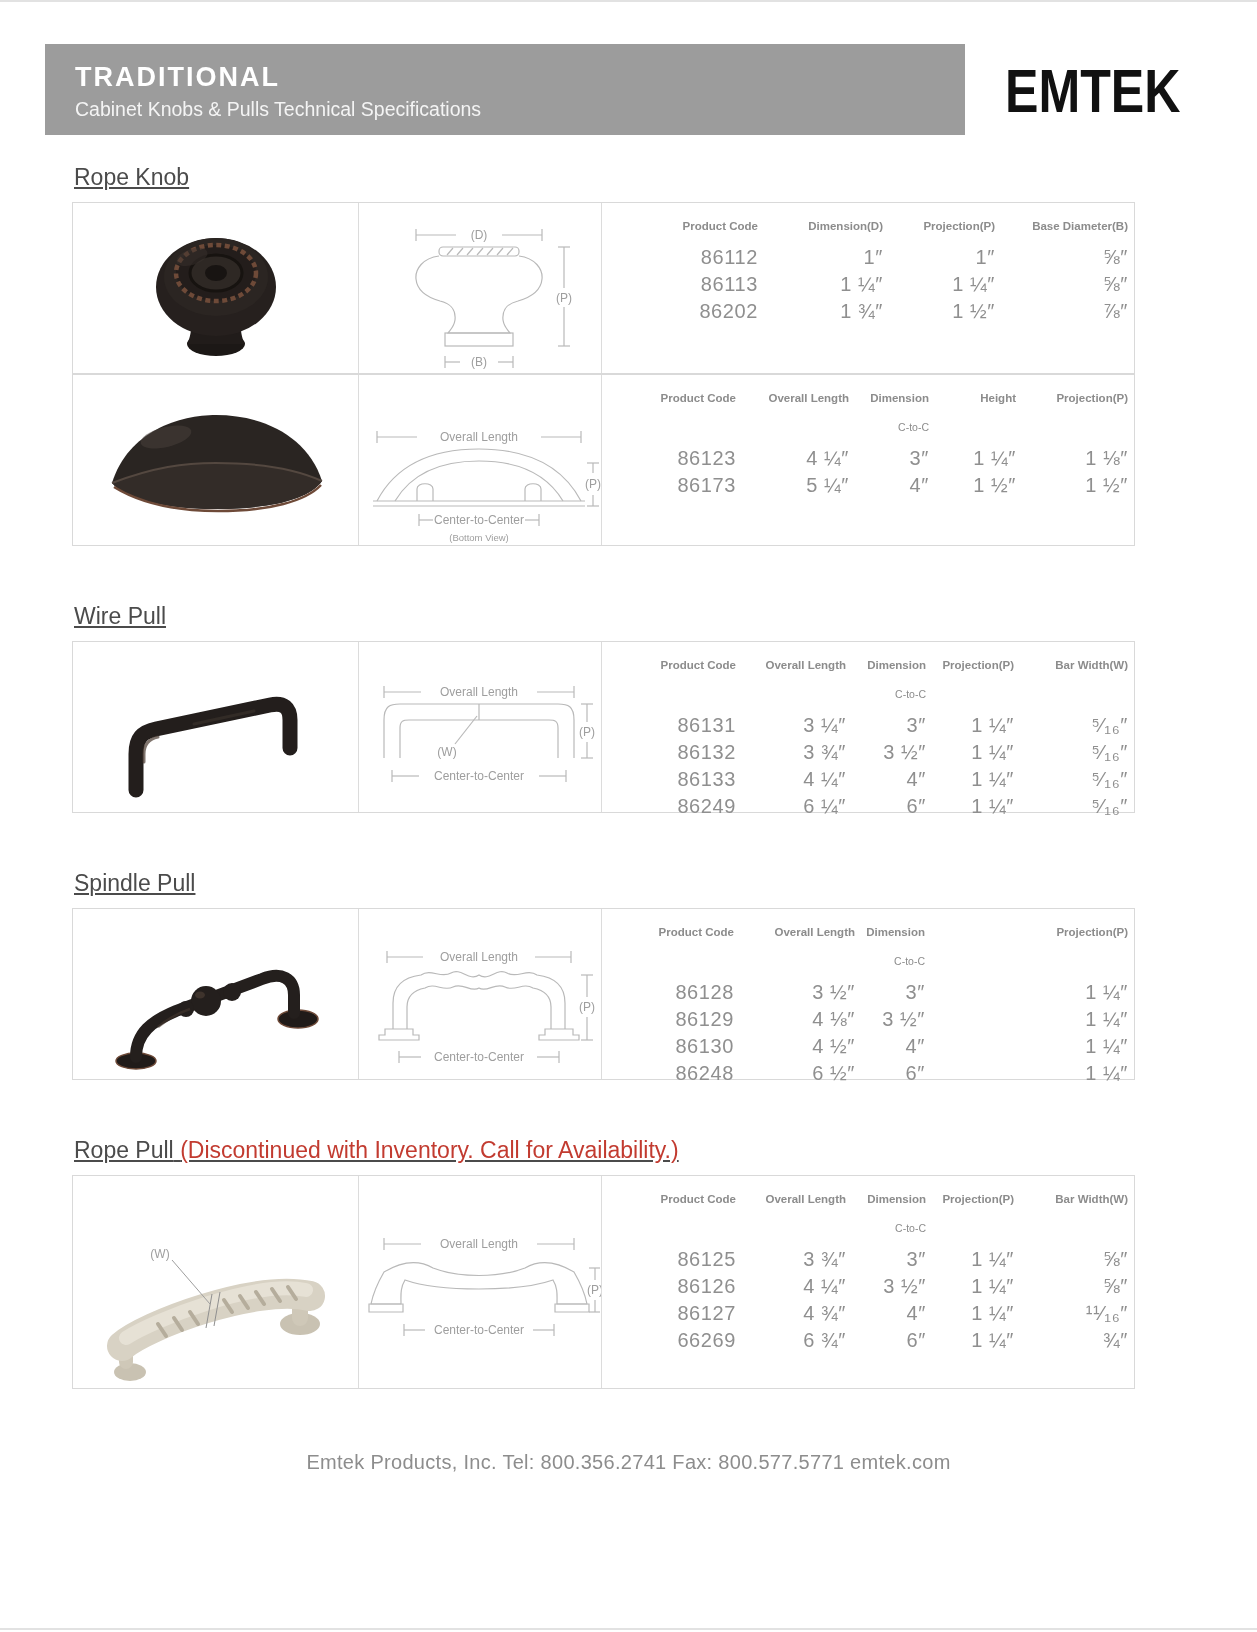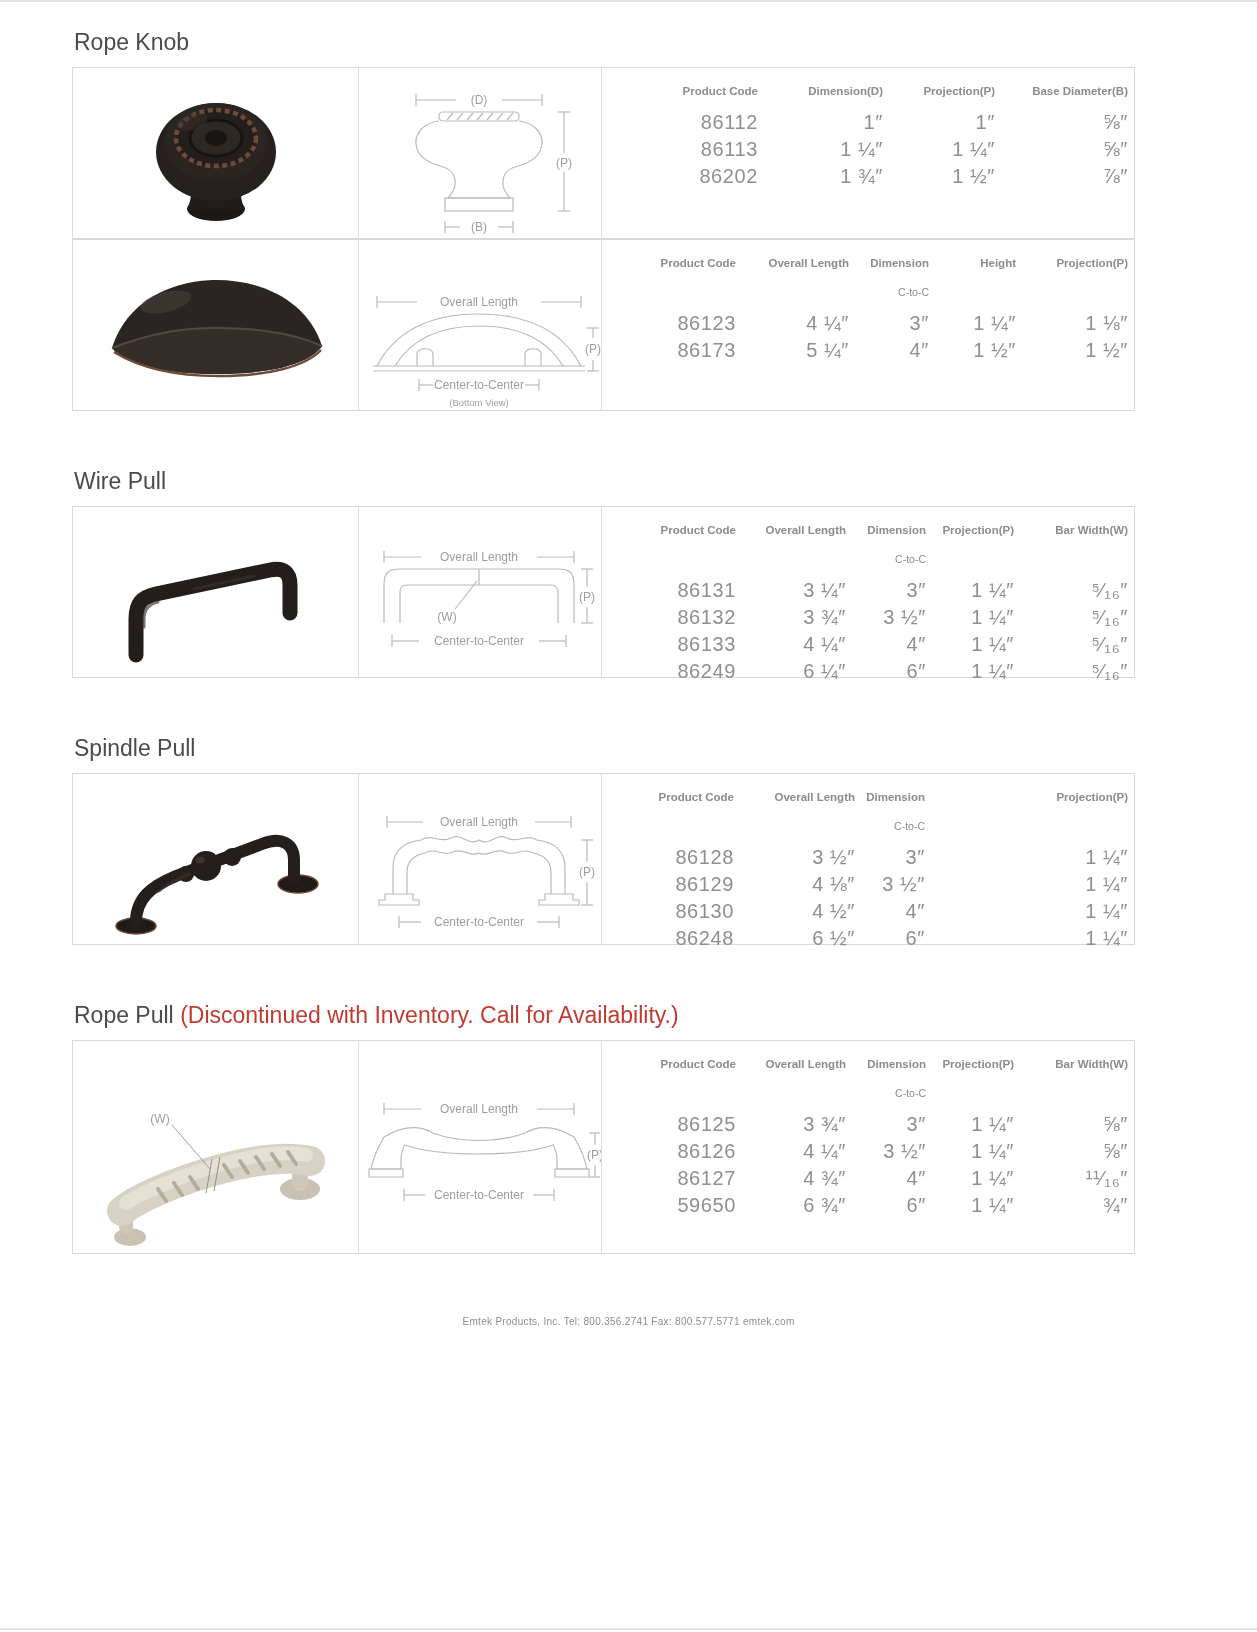--- a/index.html
+++ b/index.html
@@ -13,21 +13,21 @@
   .header { display:flex; align-items:stretch; margin:44px 77px 0 45px; height:91px; }
   .banner { flex:1; background:#9c9c9c; color:#fff; padding:18px 0 0 30px; }
   .banner .t1 { font-size:27px; font-weight:bold; letter-spacing:2px; }
   .banner .t2 { font-size:19.5px; margin-top:5px; color:#f4f4f4; }
   .logo { width:215px; display:flex; align-items:center; justify-content:flex-end; }
   .logo span { font-size:57px; font-weight:bold; color:#111;
                transform:scaleX(0.88) scaleY(1.08); transform-origin:right center; letter-spacing:0px; }
 
   
   .content { margin-left:72px; width:1063px; }
-  .sec-title { font-size:23px; color:#4b4b4b; margin:57px 0 11px 2px; font-weight:normal; }
+  .sec-title { font-size:23px; color:#4b4b4b; margin:57px 0 11px 2px; font-weight:normal;text-decoration:underline; }
   .sec-title:first-of-type { margin-top:29px; }
   .sec-title .note { color:#c23b30; }
   .panel { display:flex; border:1px solid #d9d9d9; height:172px; background:#fff; }
   .panel.tall { height:214px; }
   .photo { width:286px; border-right:1px solid #dcdcdc; display:flex; align-items:center; justify-content:center; overflow:hidden; }
   .diagram { width:243px; border-right:1px solid #dcdcdc; display:flex; align-items:center; justify-content:center; }
   .spec { flex:1; padding:17px 6px 0 36px; }
 
   
   .trow { display:grid; align-items:start;text-align:right; }
@@ -41,28 +41,37 @@
   .g3 .trow { grid-template-columns:96px 121px 70px 1fr; }
   .g4 .trow { grid-template-columns:98px 110px 80px 88px 1fr; }
 
   
   svg { display:block; }
   .dln { stroke:#b9b9b9; stroke-width:1.2; fill:none; }
   .dtx { fill:#9e9e9e; font-size:12px; font-family:"Liberation Sans",sans-serif; }
   .dtx.small { font-size:9.5px; }
 
   
-  .footer { margin-top:62px; text-align:center; font-size:10px; color:#8d8d8d; letter-spacing:0.3px; }
+  .footer { margin-top:62px; text-align:center; font-size:20px; color:#8d8d8d; letter-spacing:0.3px; }
 </style>
 </head>
 <body>
 
 <div class="page">
   <div class="edge top"></div>
 
+  <div class="header">
+    <div class="banner">
+      <div class="t1">TRADITIONAL</div>
+      <div class="t2">Cabinet Knobs &amp; Pulls Technical Specifications</div>
+    </div>
+    <div class="logo">
+      <span>EMTEK</span>
+    </div>
+  </div>
 
   <div class="content">
 
     <h2 class="sec-title">
       <span>Rope Knob</span>
     </h2>
     <div class="panel">
       <div class="photo">
         <svg width="284" height="170" viewBox="0 0 284 170">
           <ellipse cx="142" cy="141" rx="29" ry="12" fill="#1c1816"></ellipse>
@@ -464,21 +473,21 @@
             <div class="tcell">⅝″</div>
           </div>
           <div class="trow tbody">
             <div class="tcell">86127</div>
             <div class="tcell">4 ¾″</div>
             <div class="tcell">4″</div>
             <div class="tcell">1 ¼″</div>
             <div class="tcell">¹¹⁄₁₆″</div>
           </div>
           <div class="trow tbody">
-            <div class="tcell">59650</div>
+            <div class="tcell">66269</div>
             <div class="tcell">6 ¾″</div>
             <div class="tcell">6″</div>
             <div class="tcell">1 ¼″</div>
             <div class="tcell">¾″</div>
           </div>
         </div>
     </div>
 
   </div>
 

